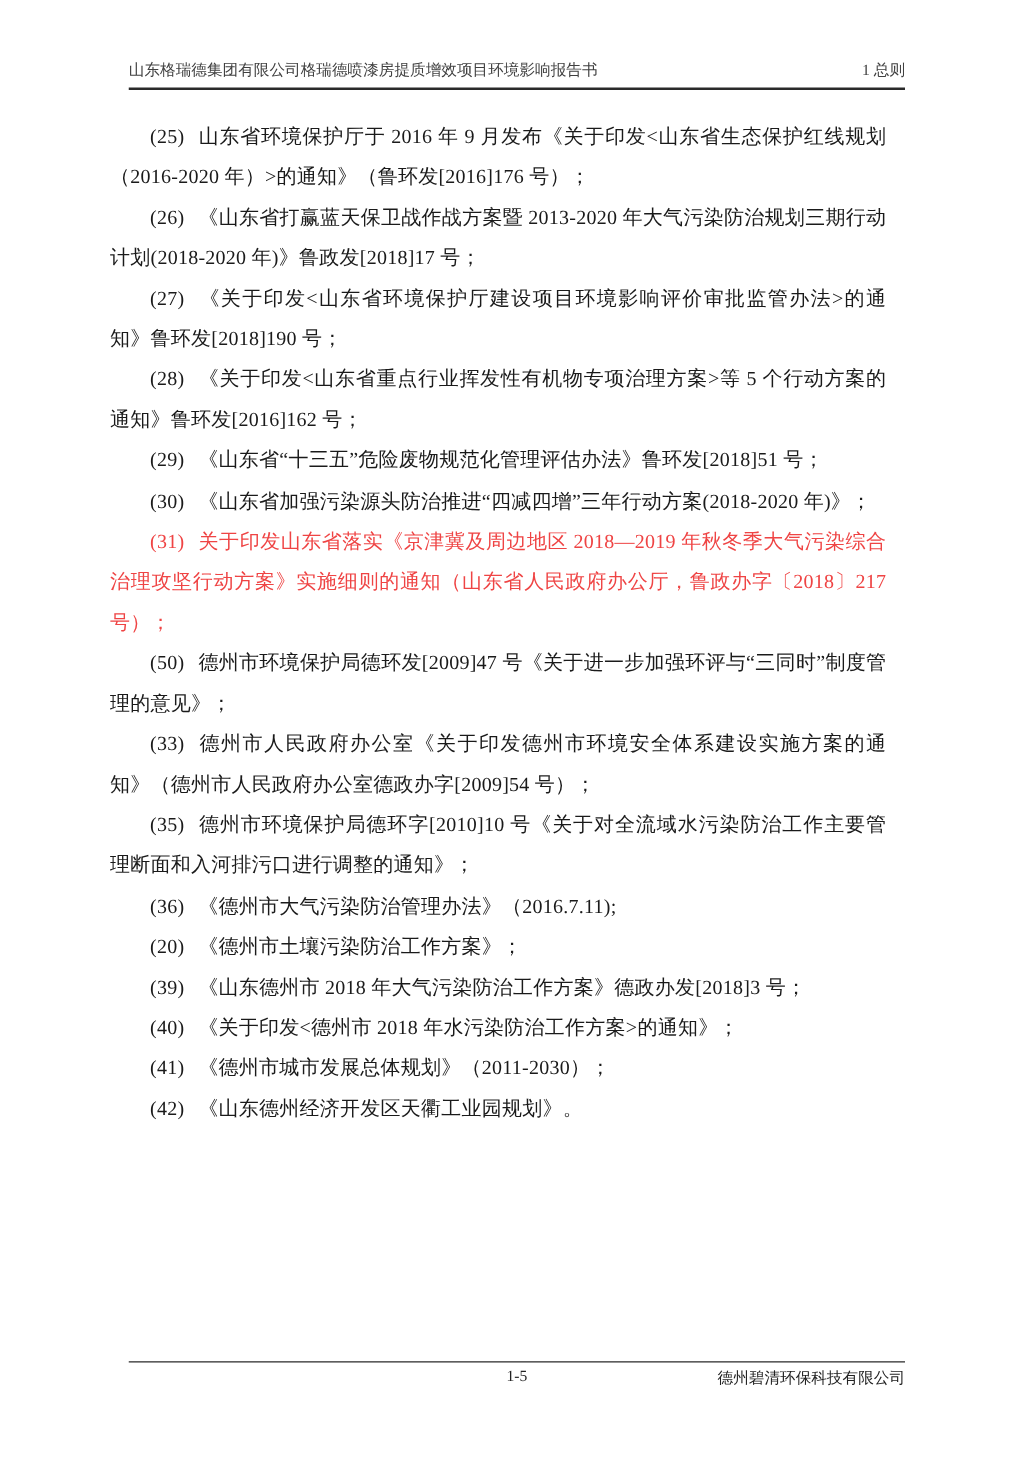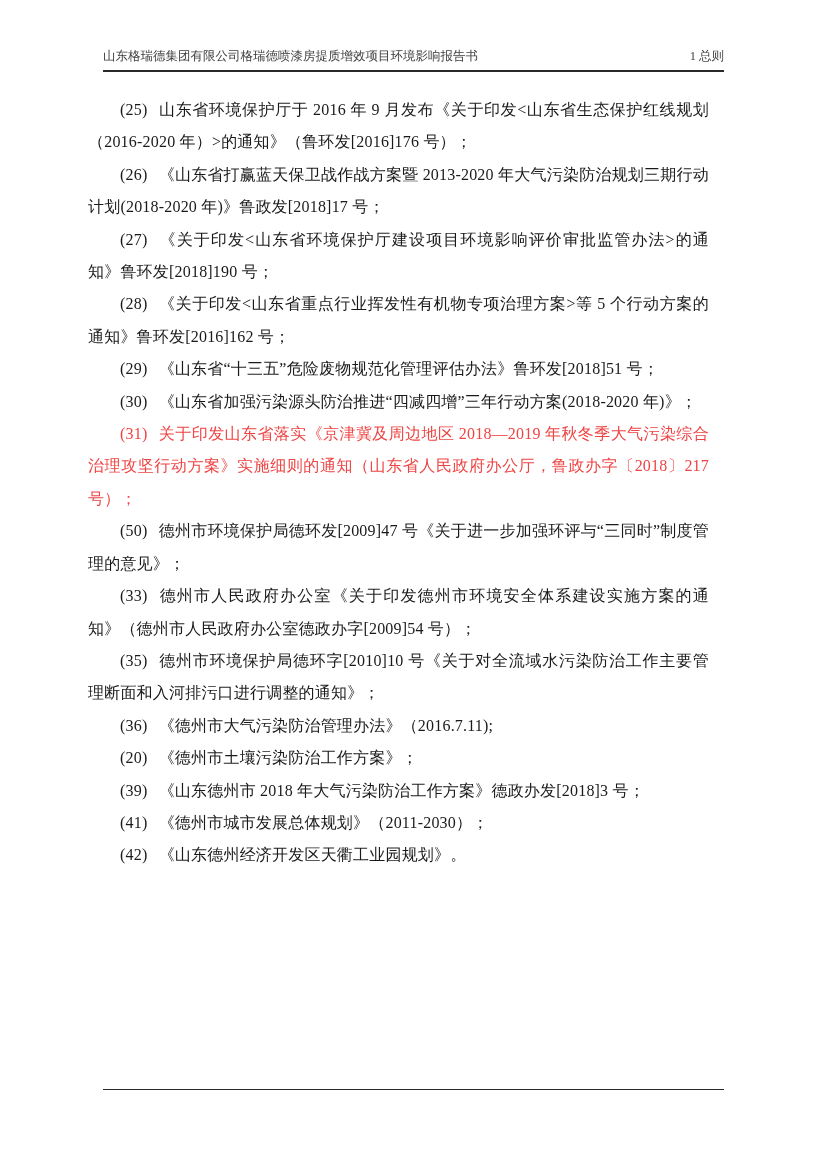--- a/index.html
+++ b/index.html
@@ -94,20 +94,25 @@
     <p><span class="num">(28)</span><span>《关于印发&lt;山东省重点行业挥发性有机物专项治理方案&gt;等 5 个行动方案的通知》鲁环发[2016]162 号；</span></p>
     <p><span class="num">(29)</span><span>《山东省“十三五”危险废物规范化管理评估办法》鲁环发[2018]51 号；</span></p>
     <p><span class="num">(30)</span><span>《山东省加强污染源头防治推进“四减四增”三年行动方案(2018-2020 年)》；</span></p>
     <p class="red" style="color: #ef4444;"><span class="num">(31)</span><span>关于印发山东省落实《京津冀及周边地区 2018—2019 年秋冬季大气污染综合治理攻坚行动方案》实施细则的通知（山东省人民政府办公厅，鲁政办字〔2018〕217 号）；</span></p>
     <p><span class="num">(50)</span><span>德州市环境保护局德环发[2009]47 号《关于进一步加强环评与“三同时”制度管理的意见》；</span></p>
     <p><span class="num">(33)</span><span>德州市人民政府办公室《关于印发德州市环境安全体系建设实施方案的通知》（德州市人民政府办公室德政办字[2009]54 号）；</span></p>
     <p><span class="num">(35)</span><span>德州市环境保护局德环字[2010]10 号《关于对全流域水污染防治工作主要管理断面和入河排污口进行调整的通知》；</span></p>
     <p><span class="num">(36)</span><span>《德州市大气污染防治管理办法》（2016.7.11);</span></p>
     <p><span class="num">(20)</span><span>《德州市土壤污染防治工作方案》；</span></p>
     <p><span class="num">(39)</span><span>《山东德州市 2018 年大气污染防治工作方案》德政办发[2018]3 号；</span></p>
+    <p><span class="num">(40)</span><span>《关于印发&lt;德州市 2018 年水污染防治工作方案&gt;的通知》；</span></p>
     <p><span class="num">(41)</span><span>《德州市城市发展总体规划》（2011-2030）；</span></p>
     <p><span class="num">(42)</span><span>《山东德州经济开发区天衢工业园规划》。</span></p>
   </div>
 
   <div class="footer-rule"></div>
 
+  <div class="footer">
+    <span class="page-num">1-5</span>
+    <span class="company">德州碧清环保科技有限公司</span>
+  </div>
 
 </div>
 
 </body></html>

